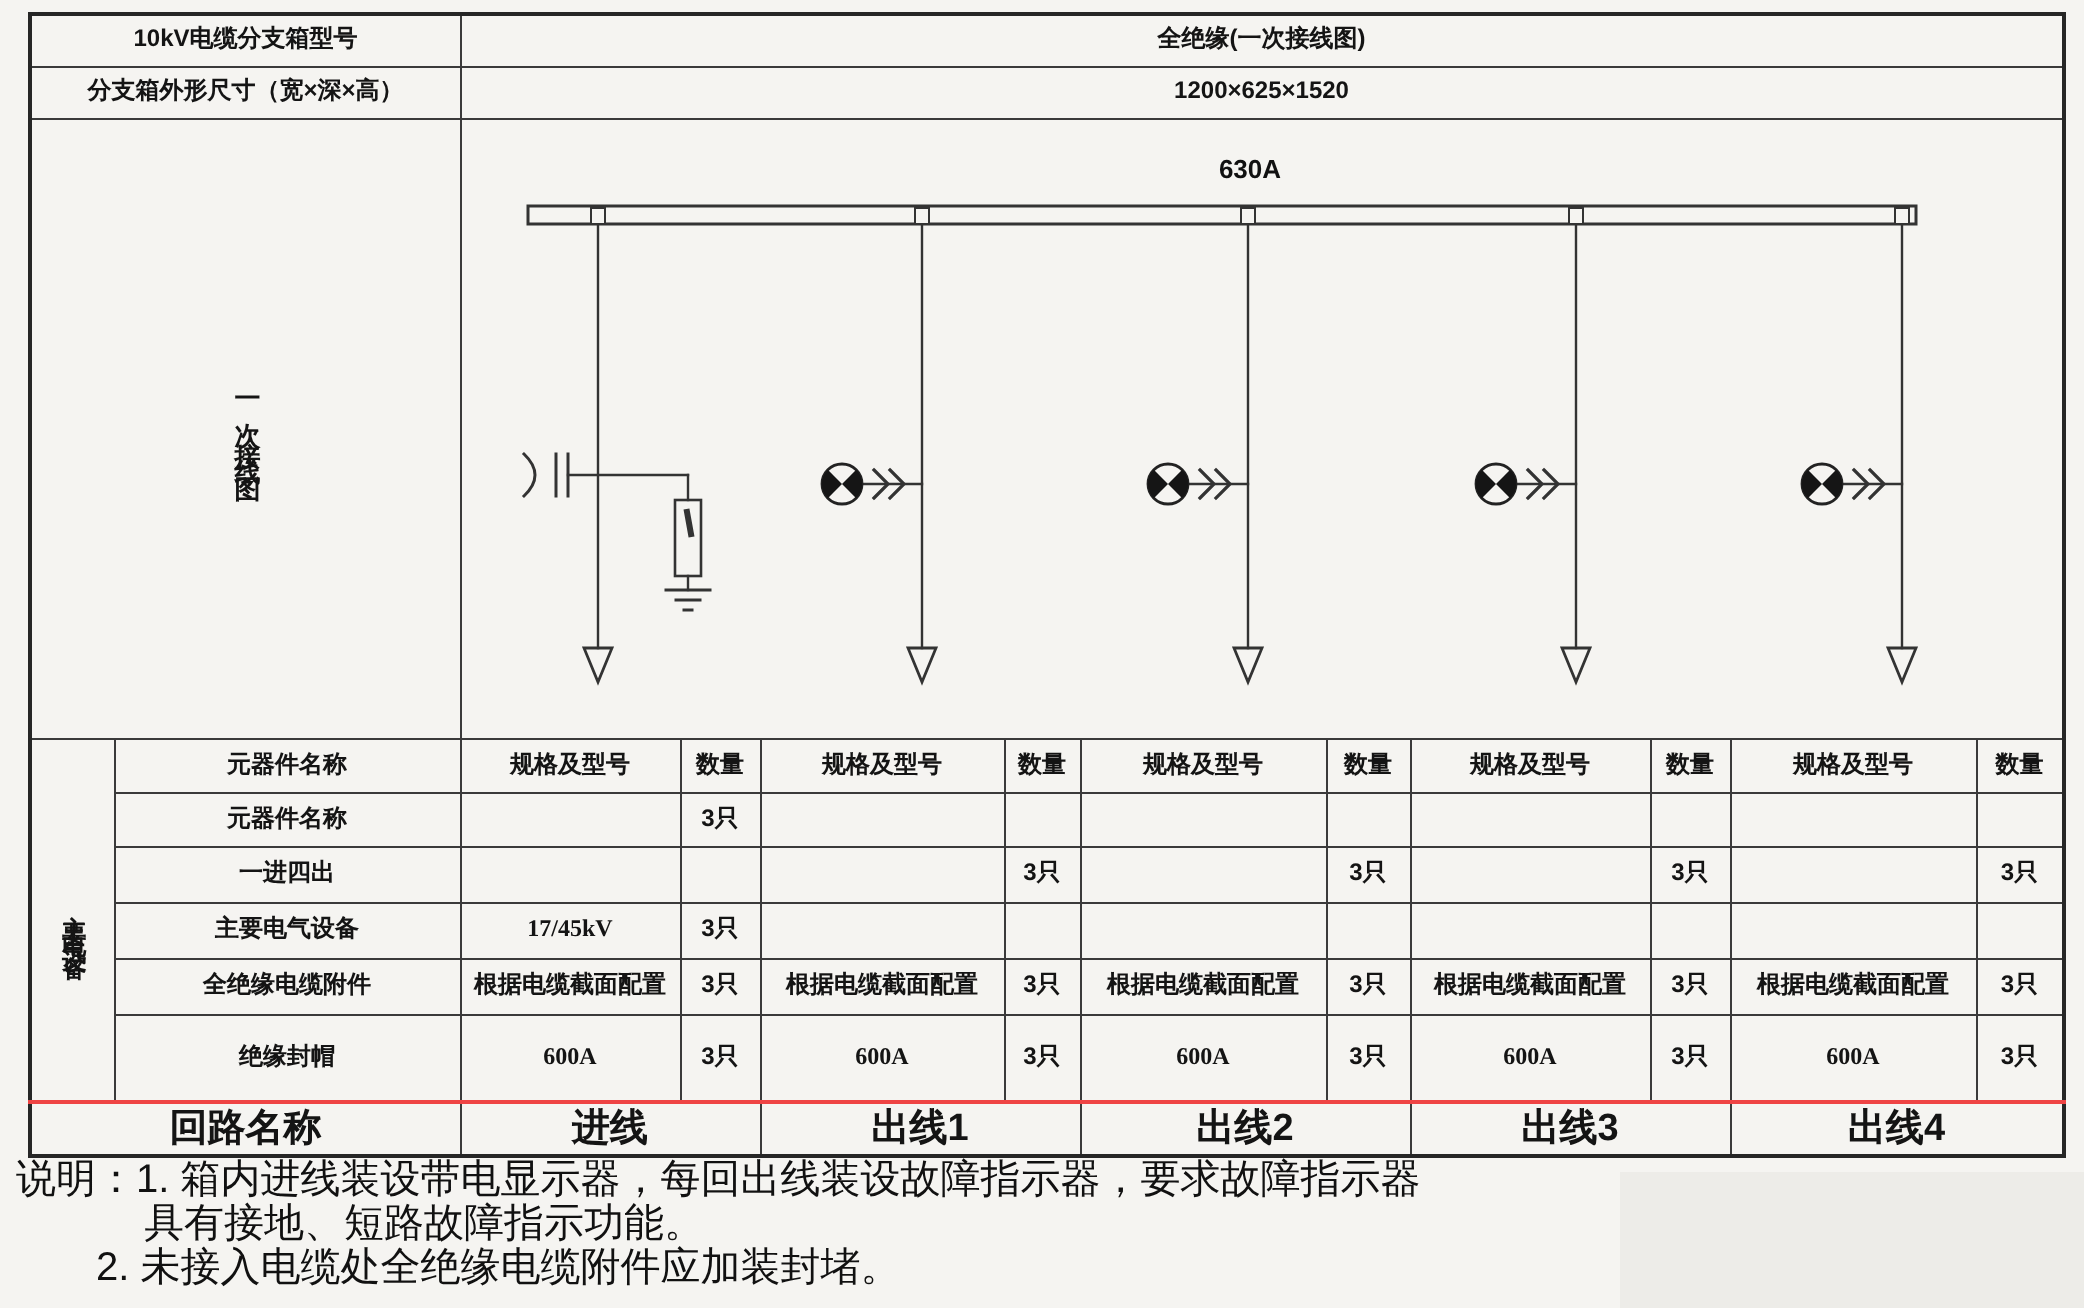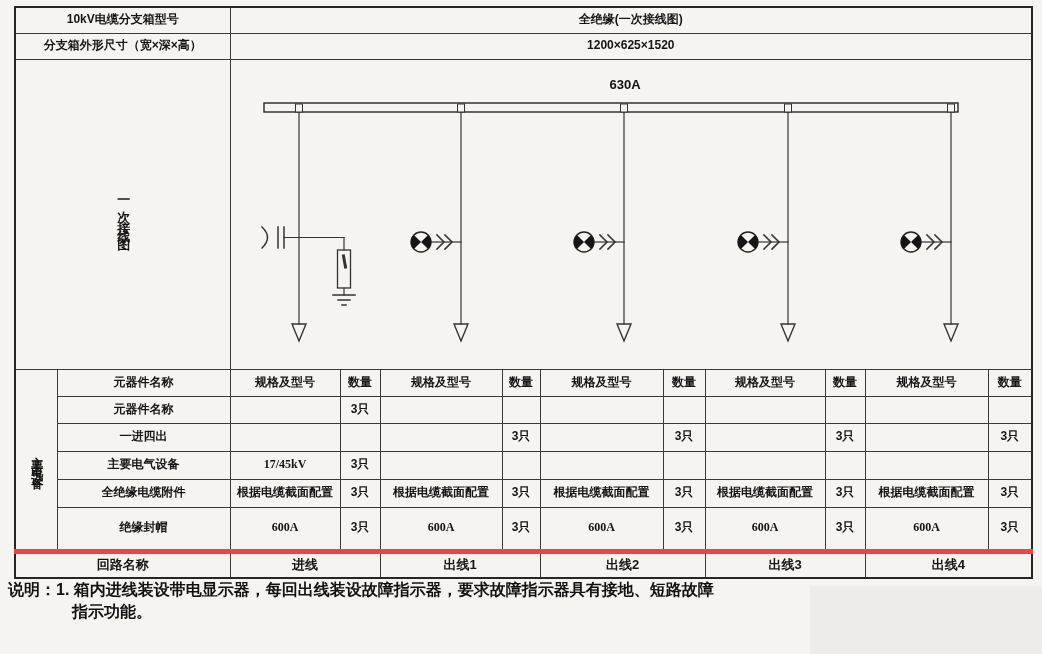--- a/index.html
+++ b/index.html
@@ -20,32 +20,32 @@
   }
   table.spec td{
     border:1px solid #3a3a3a;
     padding:0;text-align:center;vertical-align:middle;
     font-weight:bold;font-size:12px;line-height:1.15;
     overflow:hidden;white-space:nowrap;
   }
   td.lbl{font-size:13px;}
   td.name-cell{text-align:left;padding-left:8px;}
   td.spec-cell{font-size:11.5px;font-family:Liberation Serif, serif;}
-  tr.circuit td{border-top:5px solid #ef4444;font-size:13px;}
+  tr.circuit td{border-top:2px solid #ef4444;font-size:19px;}
   td.diagram-cell{position:relative;padding:0;}
   .v-wrap{display:flex;align-items:center;justify-content:center;width:100%;height:100%;}
   .v-label{
     writing-mode:vertical-rl;text-orientation:upright;
     letter-spacing:9px;font-weight:bold;font-size:13px;white-space:nowrap;
   }
   .v-label.small{letter-spacing:4px;font-size:12px;}
   svg text{font-family:"Liberation Sans","DejaVu Sans",sans-serif;}
   .notes{
     position:absolute;left:8px;top:579px;width:708px;
-    font-weight:bold;font-size:16px;line-height:22px;color:#111;
+    font-weight:normal;font-size:20px;line-height:22px;color:#111;
   }
   .note-first{padding-left:64px;text-indent:-64px;}
   .note-rest{padding-left:64px;text-indent:-24px;}
 </style>
 </head>
 <body>
 
 <div class="artifact"></div>
 
 <table class="spec">
@@ -261,13 +261,16 @@
     <td colspan="2">出线3</td>
     <td colspan="2">出线4</td>
   </tr>
 </tbody>
   </table>
 
 <div class="notes">
   <div class="note-first">
     <span>说明：</span><span>1. 箱内进线装设带电显示器，每回出线装设故障指示器，要求故障指示器具有接地、短路故障指示功能。</span>
   </div>
+  <div class="note-rest">
+    <span>2. 未接入电缆处全绝缘电缆附件应加装封堵。</span>
+  </div>
 </div>
 
 </body></html>

